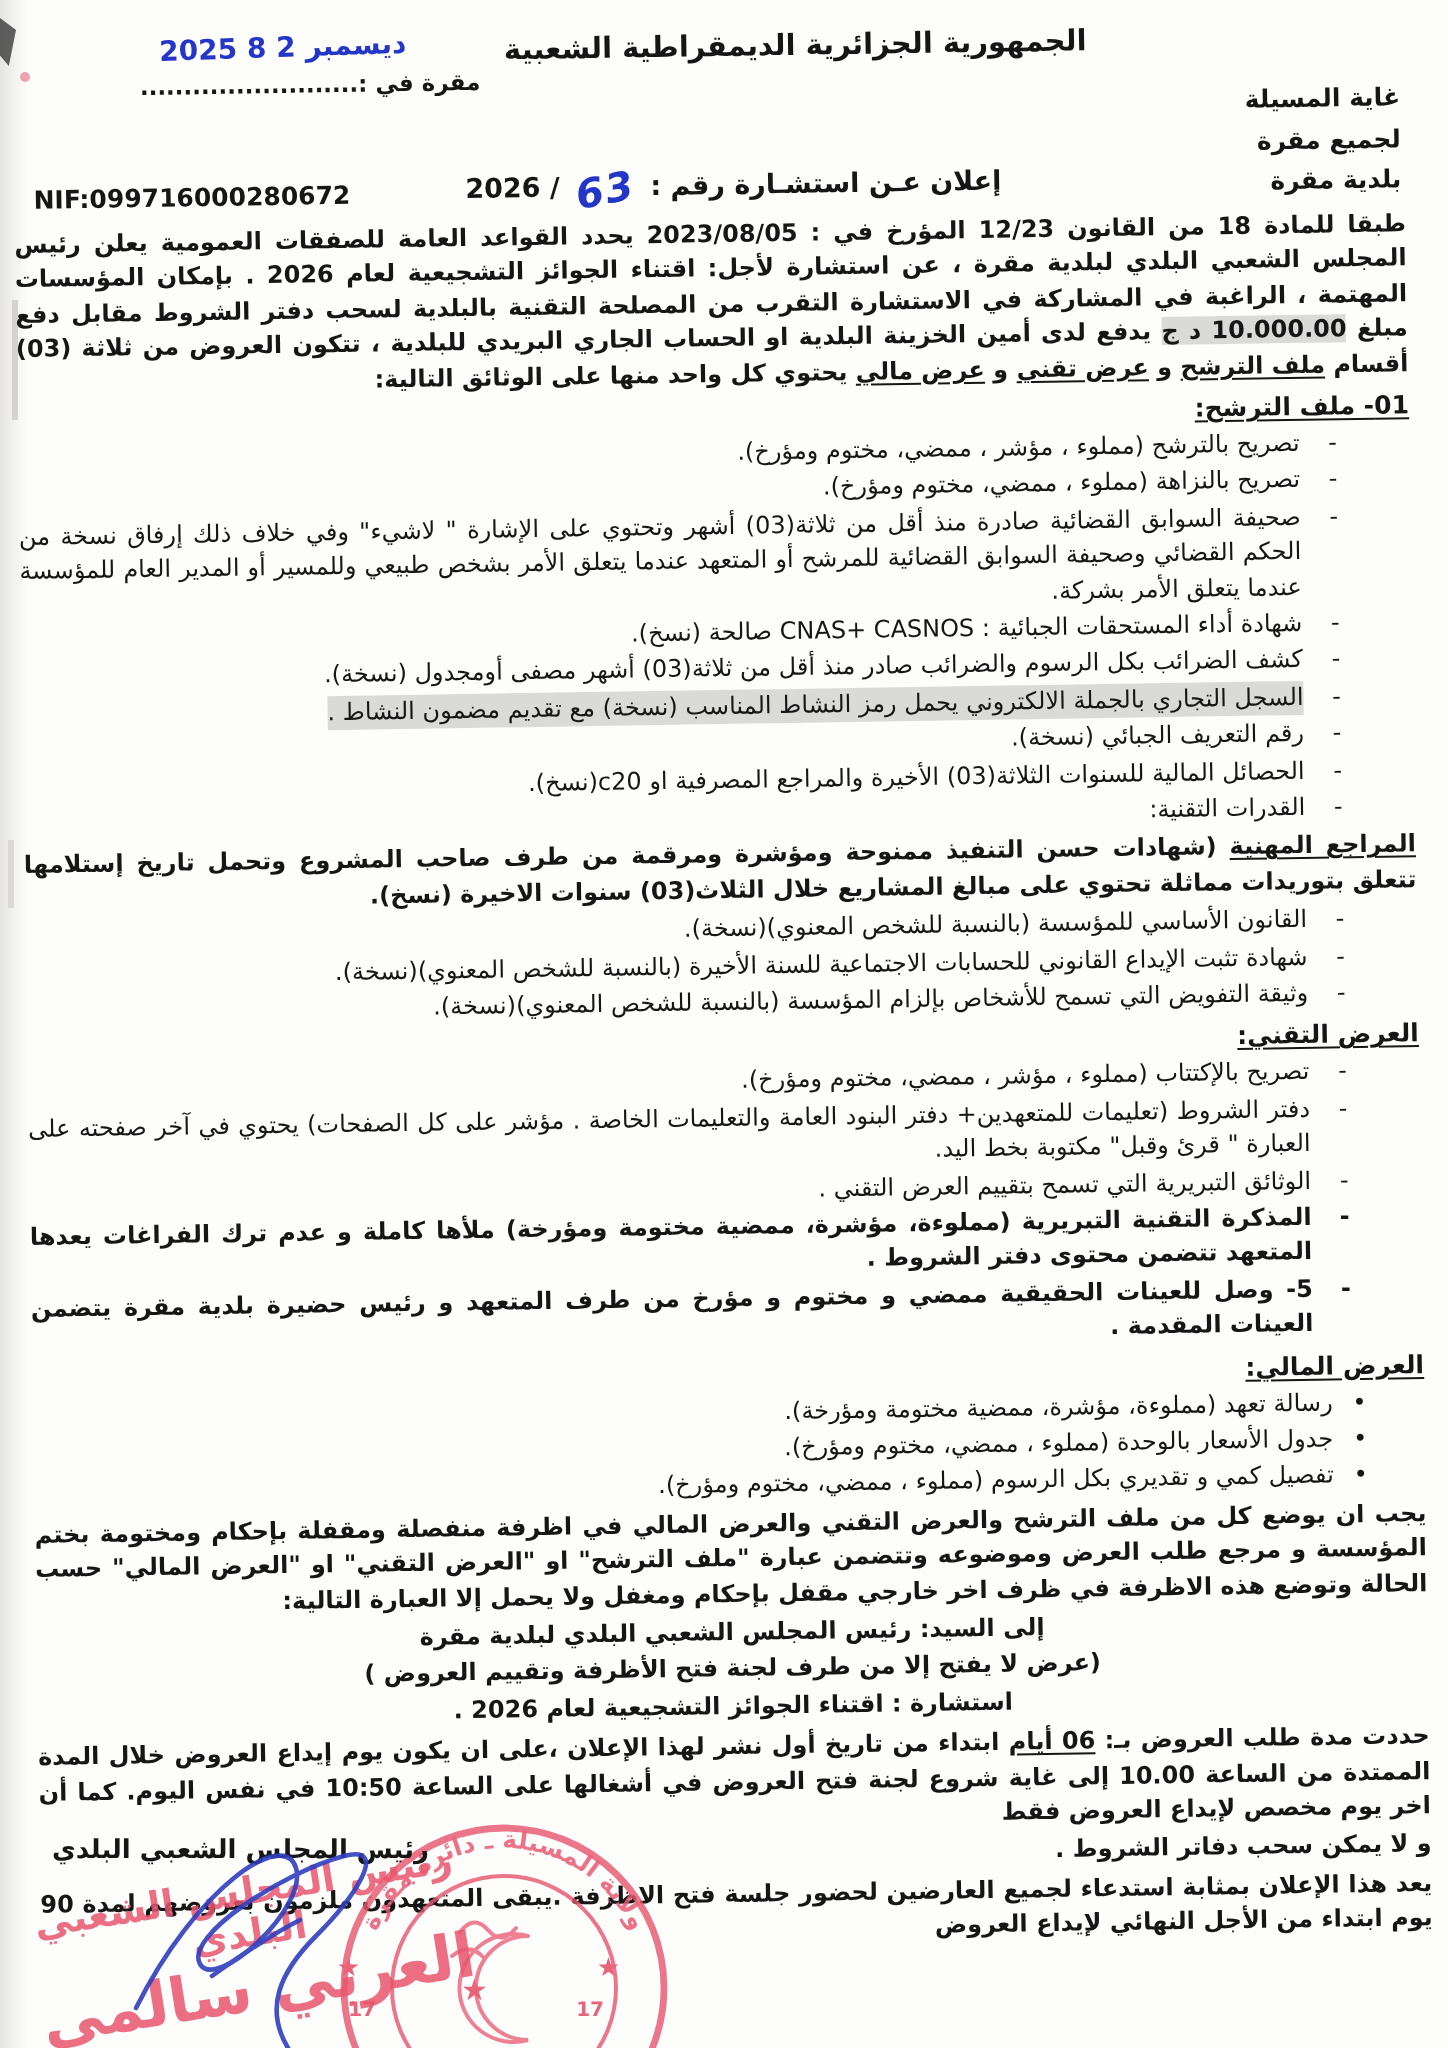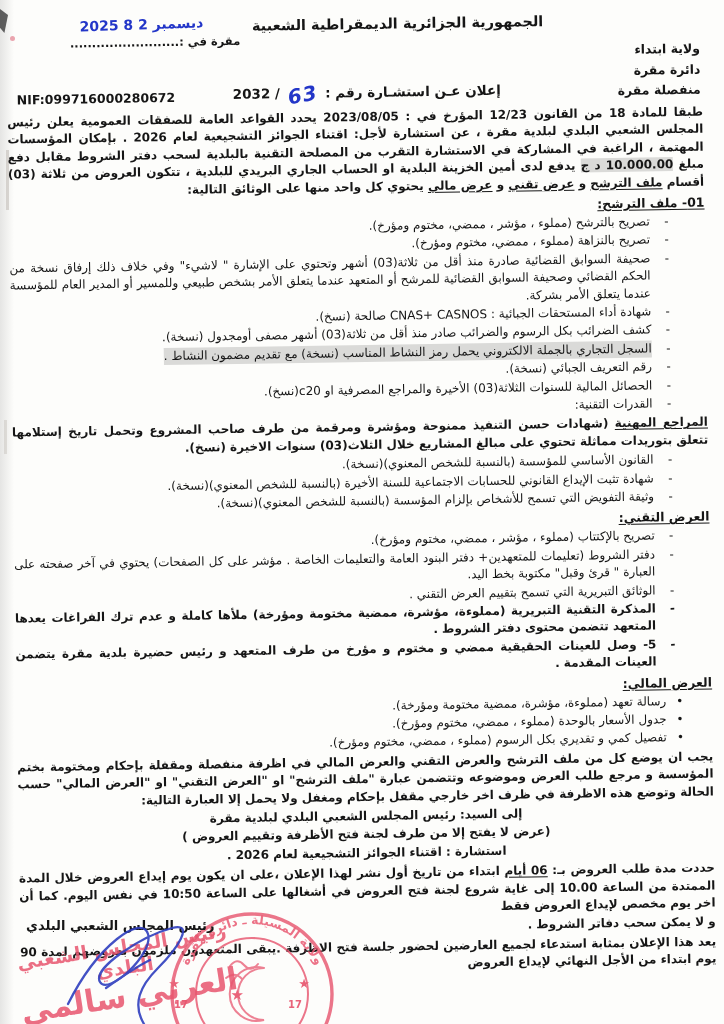--- a/index.html
+++ b/index.html
@@ -71,29 +71,29 @@
   <div class="speck1"></div>
   <div class="speck2"></div>
   <div class="speck3"></div>
 
   <div class="rot">
 
     <div class="republic">الجمهورية الجزائرية الديمقراطية الشعبية</div>
     <div class="datestamp">2025 ديسمبر 2 8</div>
     <div class="place">مقرة في :.........................</div>
     <div class="admin">
-      <div>ولاية ابتداء</div>
-      <div>دائرة مقرة</div>
-      <div>منفصلة مقرة</div>
+      <div>غاية المسيلة</div>
+      <div>لجميع مقرة</div>
+      <div>بلدية مقرة</div>
     </div>
     <div class="nif">NIF:099716000280672</div>
     <div class="titleline">
       <span>إعلان عـن استشـارة رقم :</span>
       <span class="handnum">63</span>
-      <span>/ 2032</span>
+      <span>/ 2026</span>
     </div>
 
     <main>
 
       <p class="b">
         <span>طبقا للمادة 18 من القانون 12/23 المؤرخ في : 2023/08/05 يحدد القواعد العامة للصفقات العمومية يعلن  رئيس المجلس الشعبي البلدي لبلدية مقرة ، عن استشارة لأجل: </span><span class="b">اقتناء الجوائز التشجيعية لعام 2026 .</span>
         <span>بإمكان المؤسسات المهتمة ، الراغبة في المشاركة في الاستشارة التقرب من المصلحة التقنية بالبلدية لسحب دفتر الشروط مقابل دفع مبلغ </span><span class="hl">10.000.00 د ج</span><span> يدفع لدى أمين الخزينة البلدية او الحساب الجاري البريدي  للبلدية ، تتكون العروض من ثلاثة (03) أقسام </span><span class="u">ملف الترشح</span><span> و </span><span class="u">عرض تقني</span><span> و </span><span class="u">عرض مالي</span><span> يحتوي كل واحد منها على الوثائق التالية:</span>
       </p>
 
       <div class="sec-head">01- ملف الترشح:</div>

